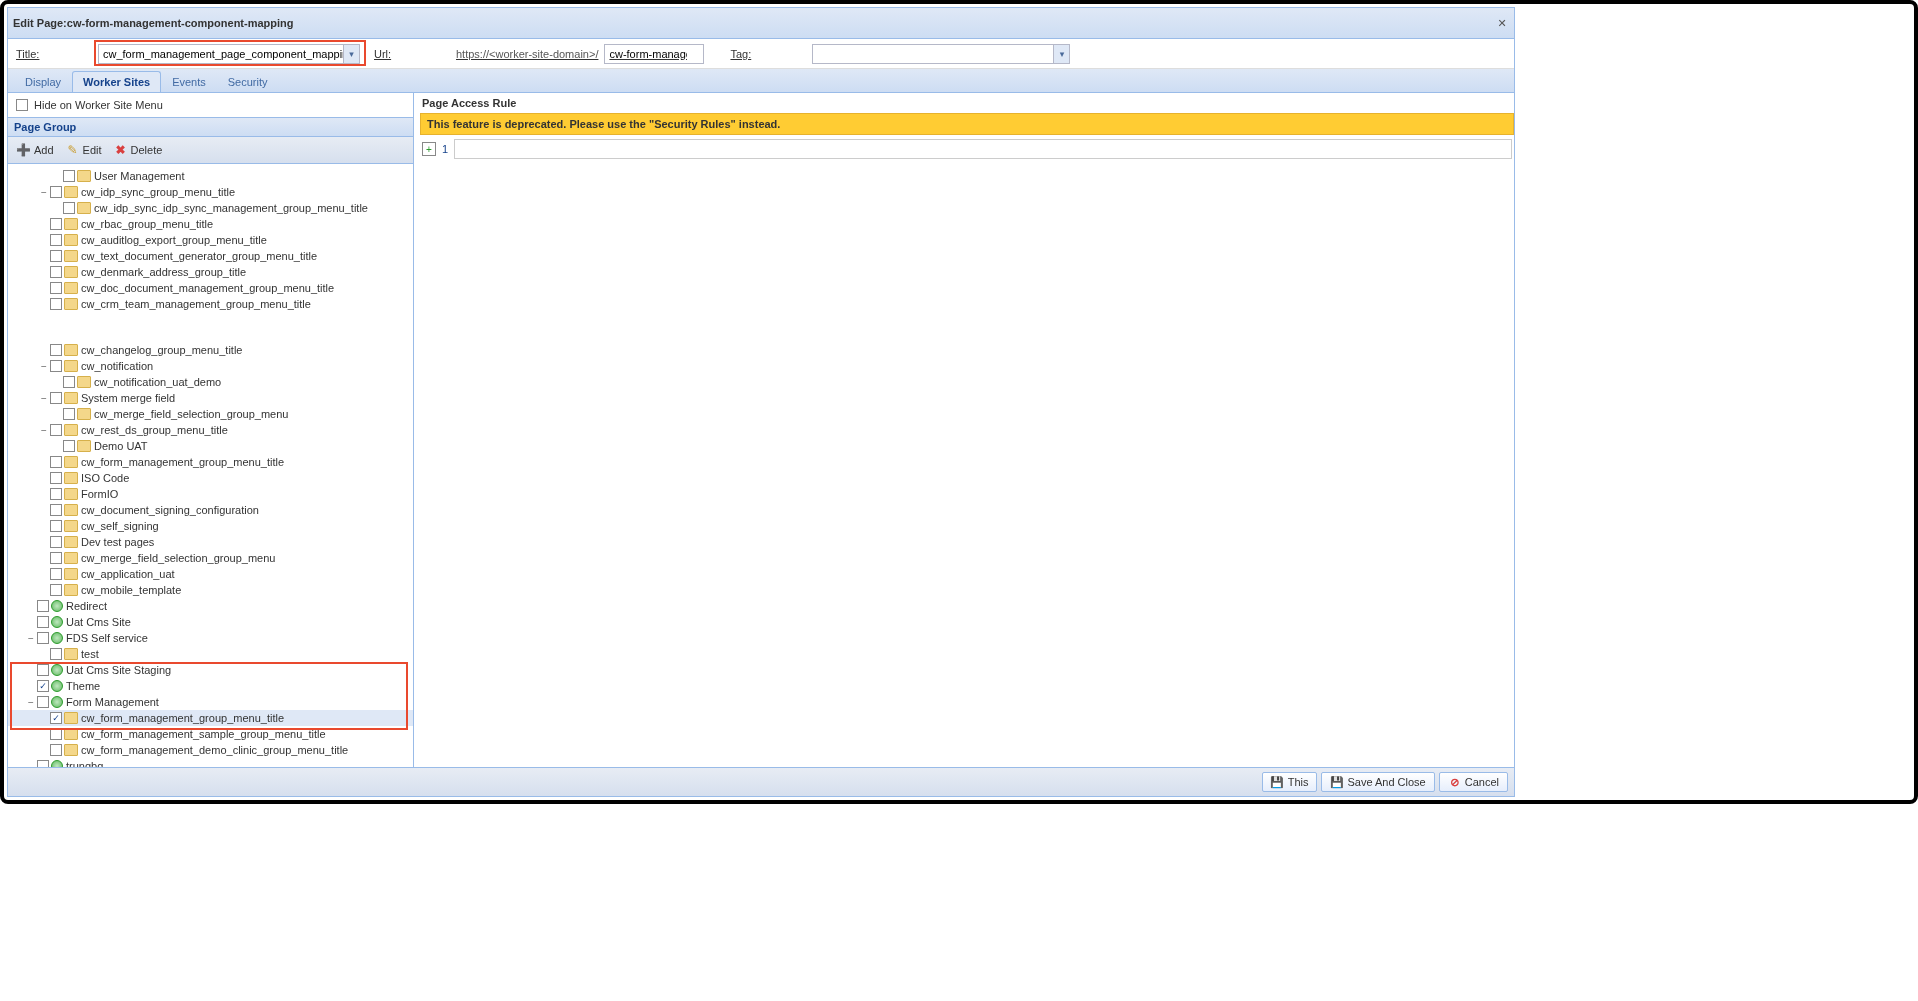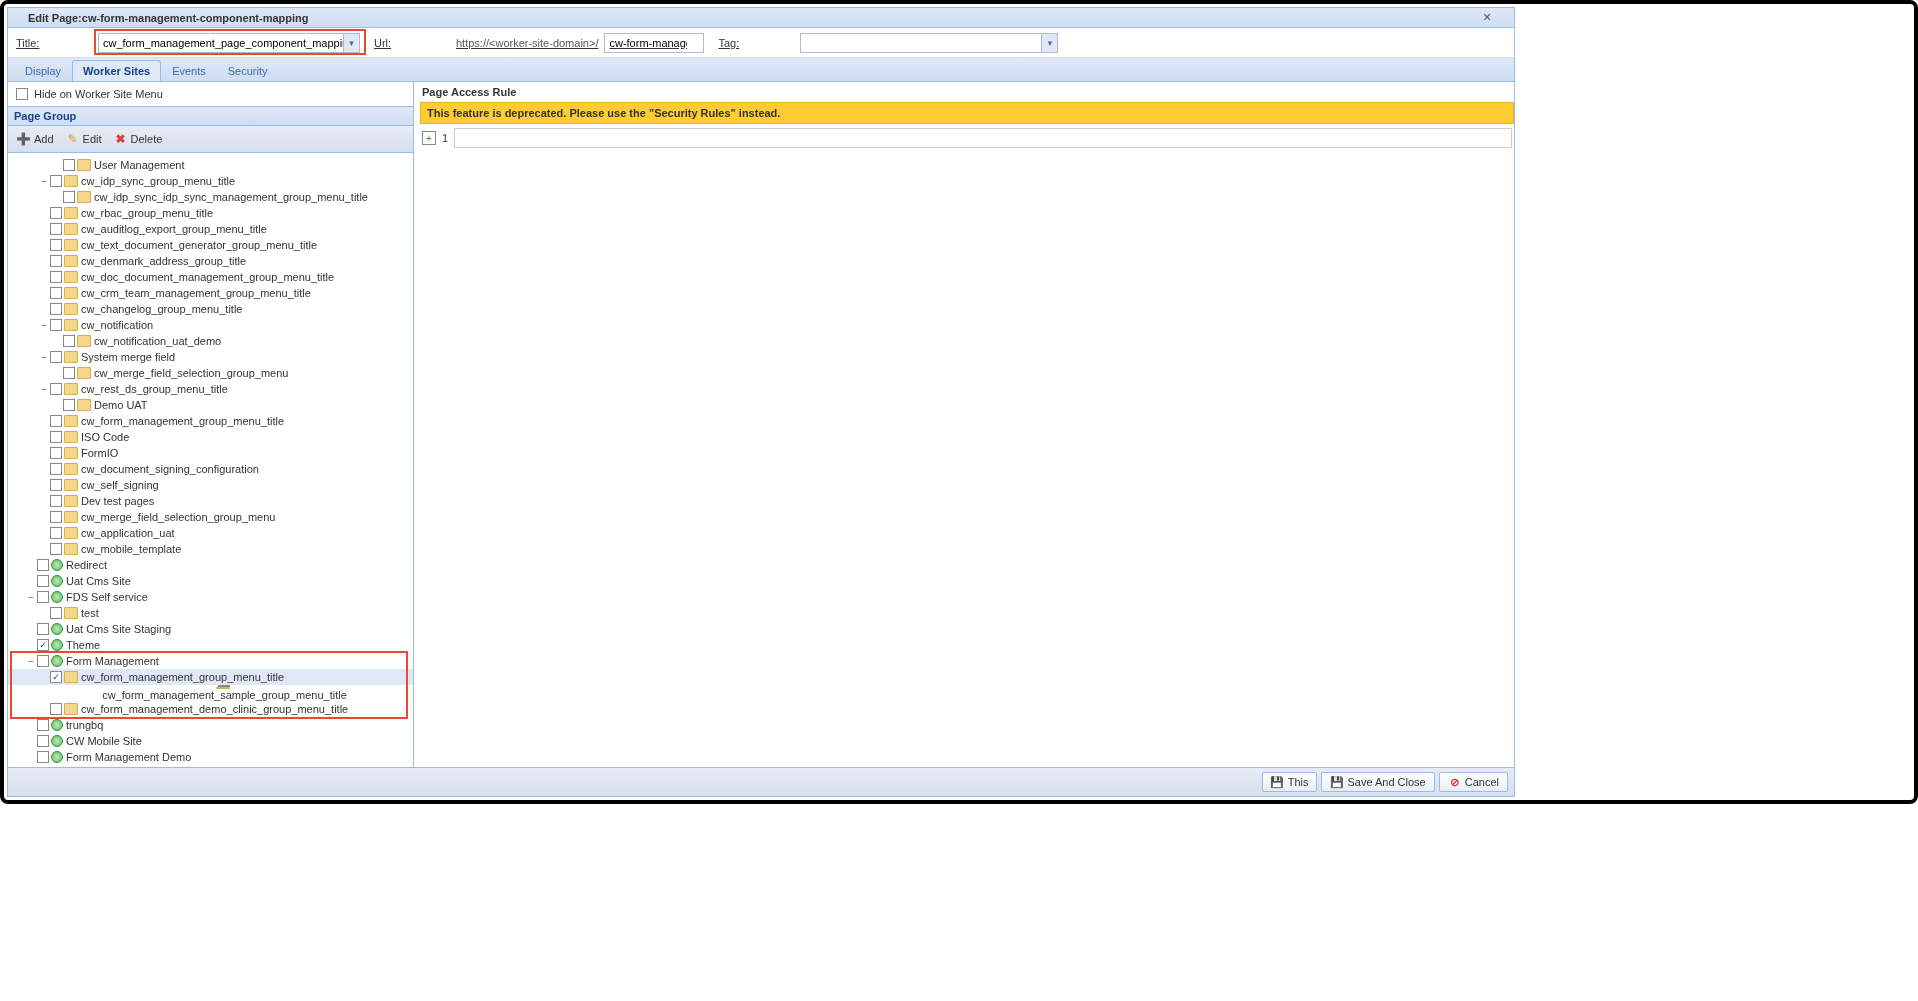--- a/index.html
+++ b/index.html
@@ -1,19 +1,19 @@
 <!DOCTYPE html>
 <html><head>
 <meta charset="utf-8">
 <style>
 * { box-sizing: border-box; margin: 0; padding: 0; }
 body { font-family: Tahoma, Verdana, Arial, sans-serif; font-size: 11px; color: #333; background: #fff; }
 .window { border: 1px solid #99bbe8; width: 1508px; height: 790px; display: flex; flex-direction: column; position: relative; }
 .outer-border { border: 4px solid #000; border-radius: 8px; padding: 3px; }
-.titlebar { background: linear-gradient(to bottom, #dfe8f6, #cdddf3); height: 20px; display: flex; align-items: center; padding: 0 20px; border-bottom: 1px solid #99bbe8; }
+.titlebar { background: linear-gradient(to bottom, #dfe8f6, #cdddf3); height: 31px; display: flex; align-items: center; padding: 0 5px; border-bottom: 1px solid #99bbe8; }
 .titlebar b { font-weight: bold; font-size: 11px; }
 .close-x { margin-left: auto; width: 14px; height: 14px; display: flex; align-items: center; justify-content: center; font-size: 11px; color: #555; cursor: pointer; border: 1px solid transparent; }
 .form-row { height: 30px; display: flex; align-items: center; padding: 4px 8px; gap: 6px; border-bottom: 1px solid #ddd; text-decoration: underline;}
 .form-row label { width: 76px; font-size: 11px; }
 .input-wrap { position: relative; }
 .text-input { border: 1px solid #b5b8c8; height: 20px; font-size: 11px; padding: 2px 16px 2px 4px; }
 .title-input { width: 262px; }
 .url-prefix { color: #555; white-space: nowrap; font-size: 11px; }
 .url-input { width: 100px; }
 .tag-select { width: 258px; }
@@ -67,21 +67,21 @@
   <div class="form-row" style="position:relative;">
     <label>Title:</label>
     <div class="input-wrap" style="position:relative;">
       <input class="text-input title-input" value="cw_form_management_page_component_mapping" style="">
       <div class="trigger">▾</div>
       <div class="red-box" style="left:-4px; top:-4px; width:272px; height:26px;"></div>
     </div>
     <label style="margin-left:8px;">Url:</label>
     <span class="url-prefix">https://&lt;worker-site-domain&gt;/</span>
     <input class="text-input url-input" value="cw-form-management-c" style="">
-    <label style="margin-left:8px;">Tag:</label>
+    <label style="margin-left:20px;">Tag:</label>
     <div class="input-wrap">
       <input class="text-input tag-select" value="" style="">
       <div class="trigger">▾</div>
     </div>
   </div>
 
   <div class="tabstrip">
     <div class="tab">Display</div>
     <div class="tab active" style="position:relative;">Worker Sites</div>
     <div class="tab">Events</div>
@@ -158,21 +158,21 @@
               <span class="cb"></span>
               <span class="folder"></span>
               <span class="nlabel">cw_doc_document_management_group_menu_title</span>
             </div>
             <div class="node" style="padding-left: 30px;">
               <span class="expander"></span>
               <span class="cb"></span>
               <span class="folder"></span>
               <span class="nlabel">cw_crm_team_management_group_menu_title</span>
             </div>
-            <div class="node" style="padding-left: 30px;">
+            <div class="node" style="padding-left: 30px; margin-top: 30px;">
               <span class="expander"></span>
               <span class="cb"></span>
               <span class="folder"></span>
               <span class="nlabel">cw_changelog_group_menu_title</span>
             </div>
             <div class="node" style="padding-left: 30px;">
               <span class="expander">−</span>
               <span class="cb"></span>
               <span class="folder"></span>
               <span class="nlabel">cw_notification</span>
@@ -302,21 +302,21 @@
               <span class="cb"></span>
               <span class="site"></span>
               <span class="nlabel">Form Management</span>
             </div>
             <div class="node selected" style="padding-left: 30px;">
               <span class="expander"></span>
               <span class="cb checked"></span>
               <span class="folder"></span>
               <span class="nlabel">cw_form_management_group_menu_title</span>
             </div>
-            <div class="node" style="padding-left: 30px; flex-direction: column;">
+            <div class="node" style="padding-left: 30px;">
               <span class="expander"></span>
               <span class="cb"></span>
               <span class="folder"></span>
               <span class="nlabel">cw_form_management_sample_group_menu_title</span>
             </div>
             <div class="node" style="padding-left: 30px;">
               <span class="expander"></span>
               <span class="cb"></span>
               <span class="folder"></span>
               <span class="nlabel">cw_form_management_demo_clinic_group_menu_title</span>

